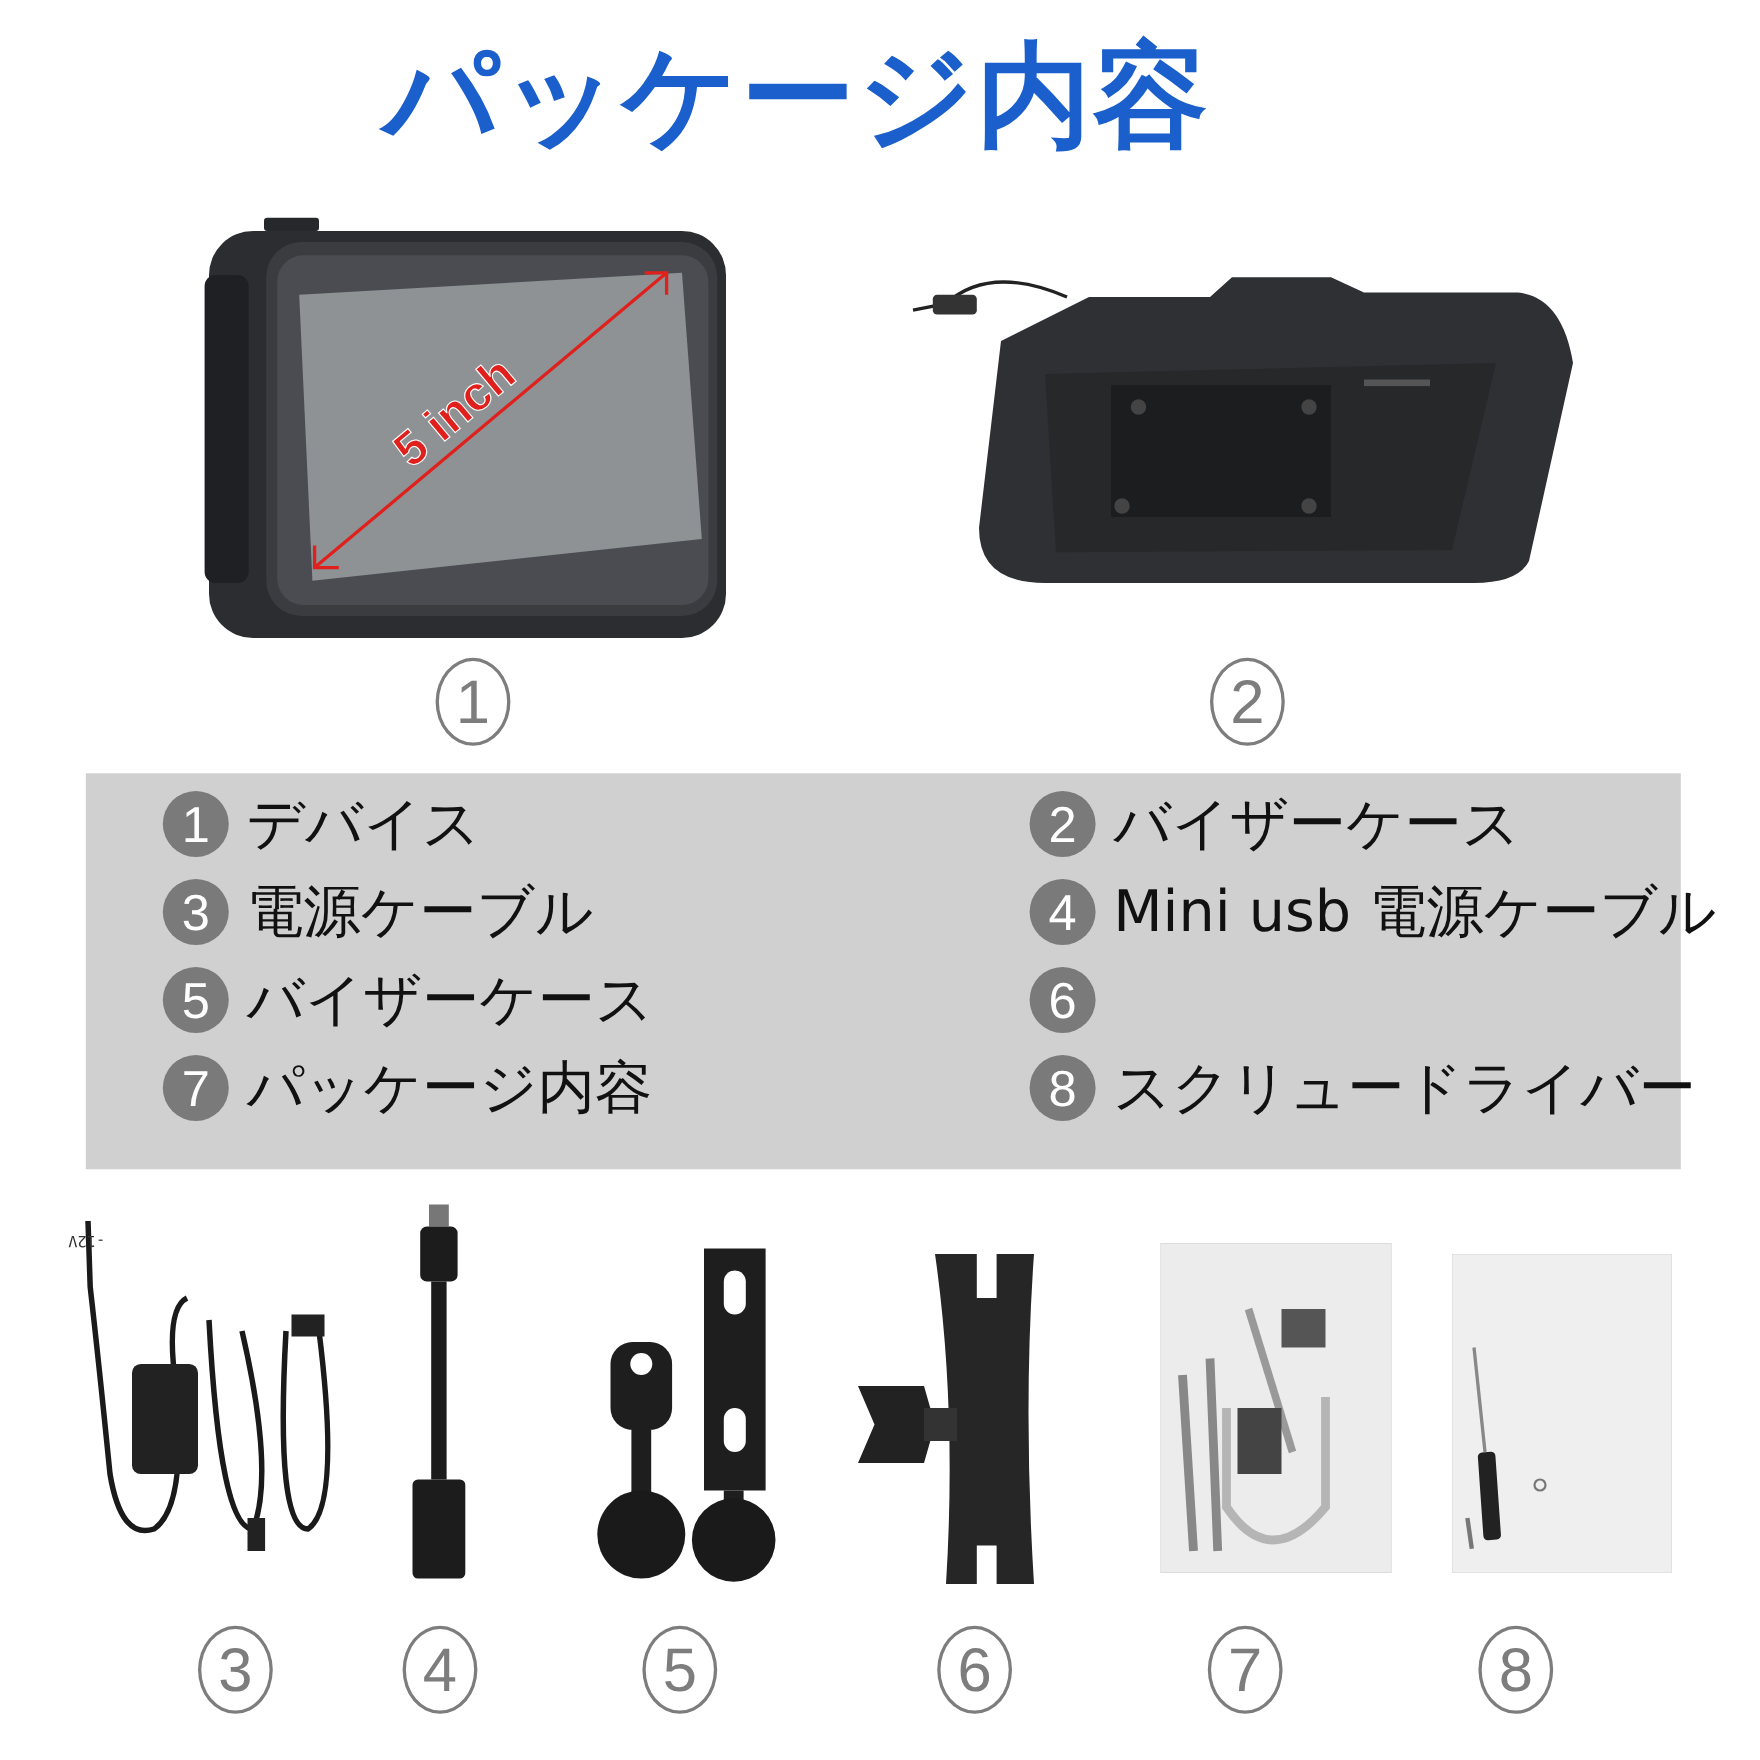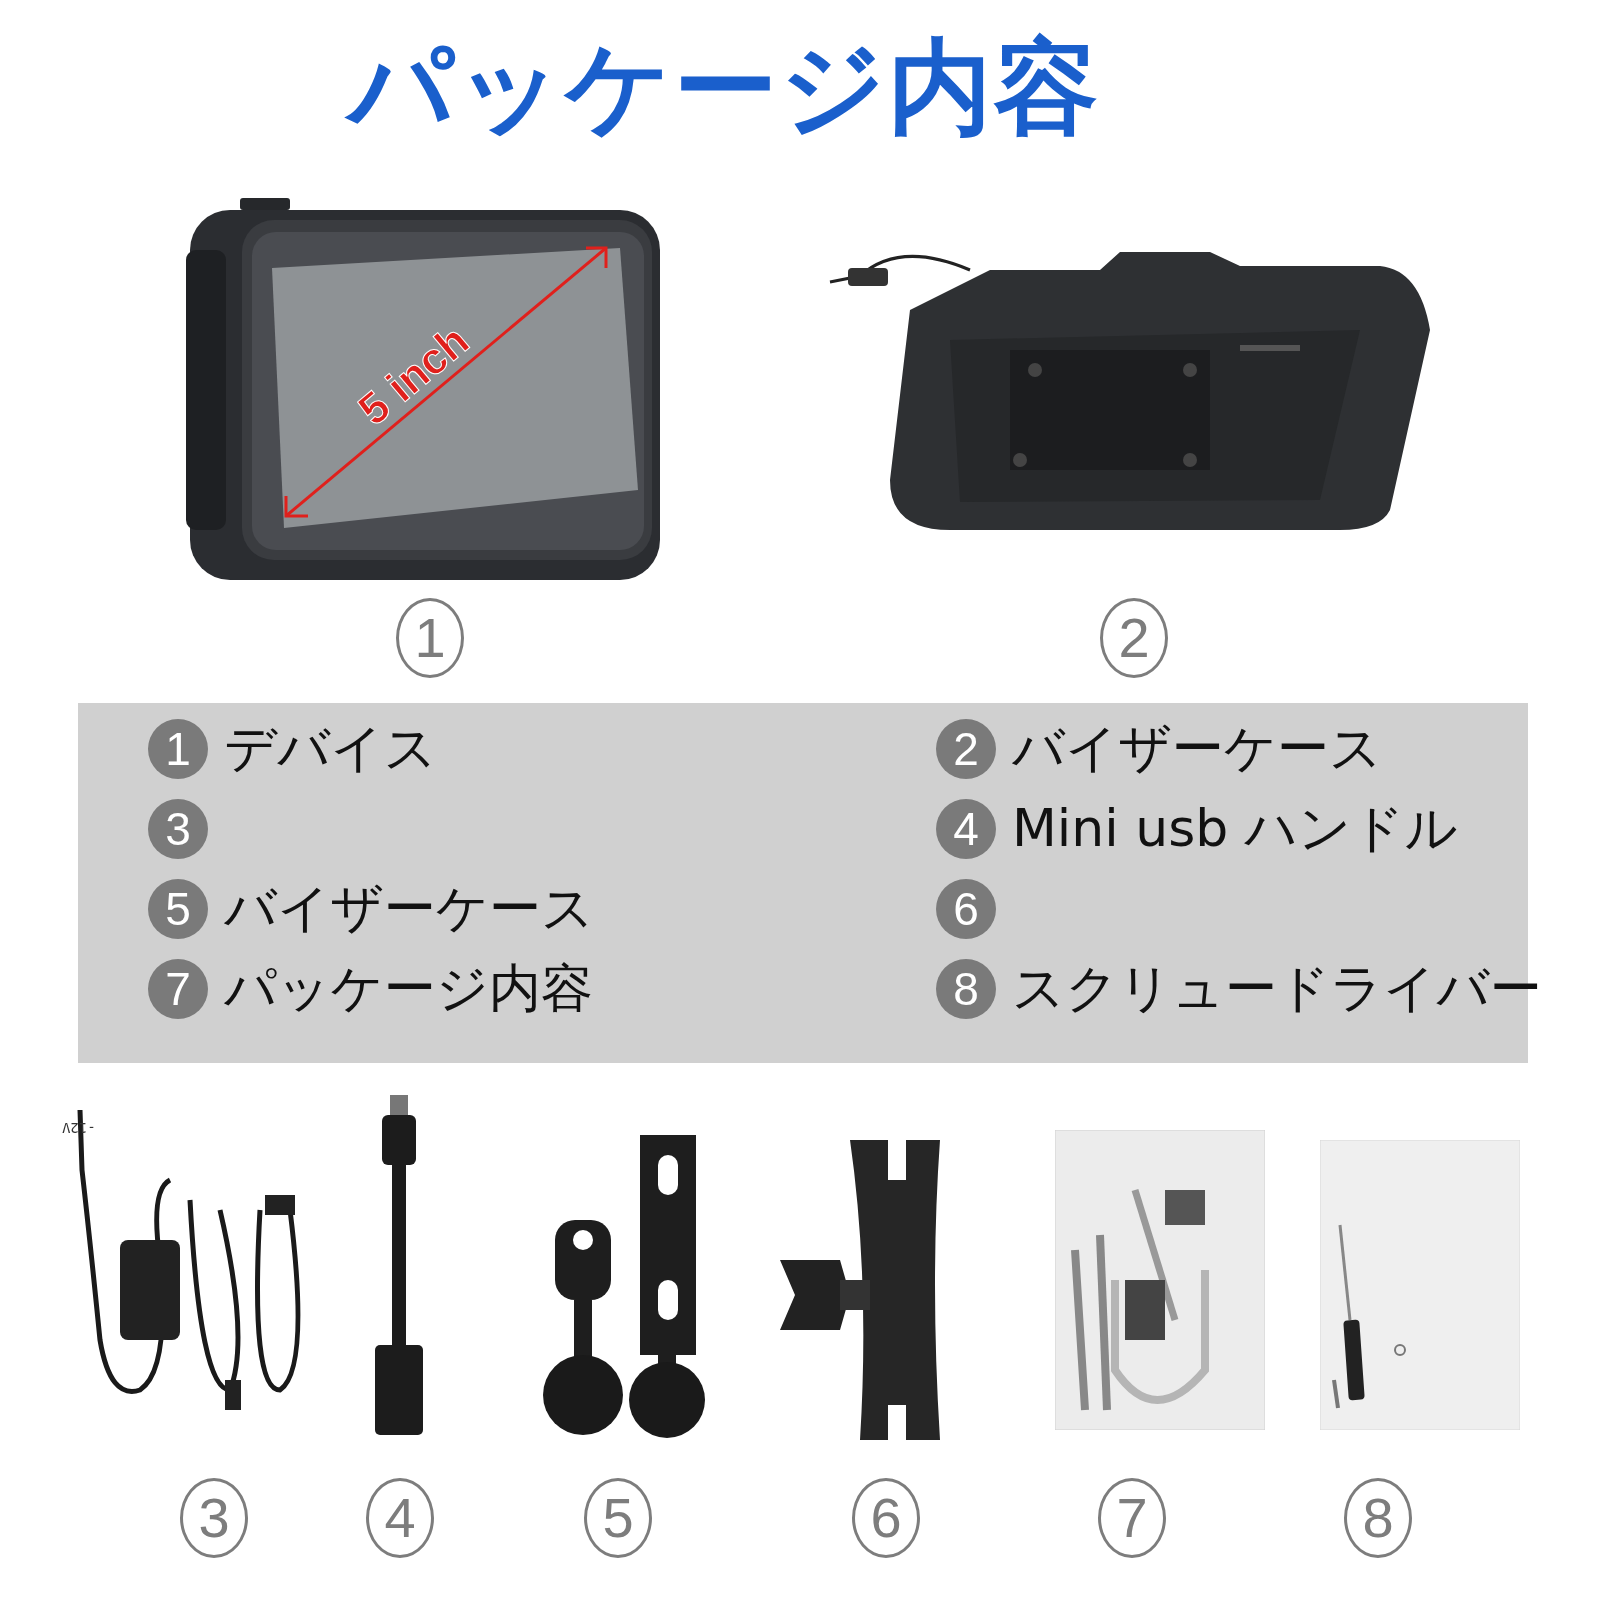--- a/index.html
+++ b/index.html
@@ -61,24 +61,25 @@
   <div class="item" style="left:70px;top:14px;">
     <span class="badge">1</span>
     <span class="label">デバイス</span>
   </div>
   <div class="item" style="left:858px;top:14px;">
     <span class="badge">2</span>
     <span class="label">バイザーケース</span>
   </div>
   <div class="item" style="left:70px;top:94px;">
     <span class="badge">3</span>
+    <span class="label">電源ケーブル</span>
   </div>
   <div class="item" style="left:858px;top:94px;">
     <span class="badge">4</span>
-    <span class="label">Mini usb ハンドル</span>
+    <span class="label">Mini usb 電源ケーブル</span>
   </div>
   <div class="item" style="left:70px;top:174px;">
     <span class="badge">5</span>
     <span class="label">バイザーケース</span>
   </div>
   <div class="item" style="left:858px;top:174px;">
     <span class="badge">6</span>
   </div>
   <div class="item" style="left:70px;top:254px;">
     <span class="badge">7</span>

